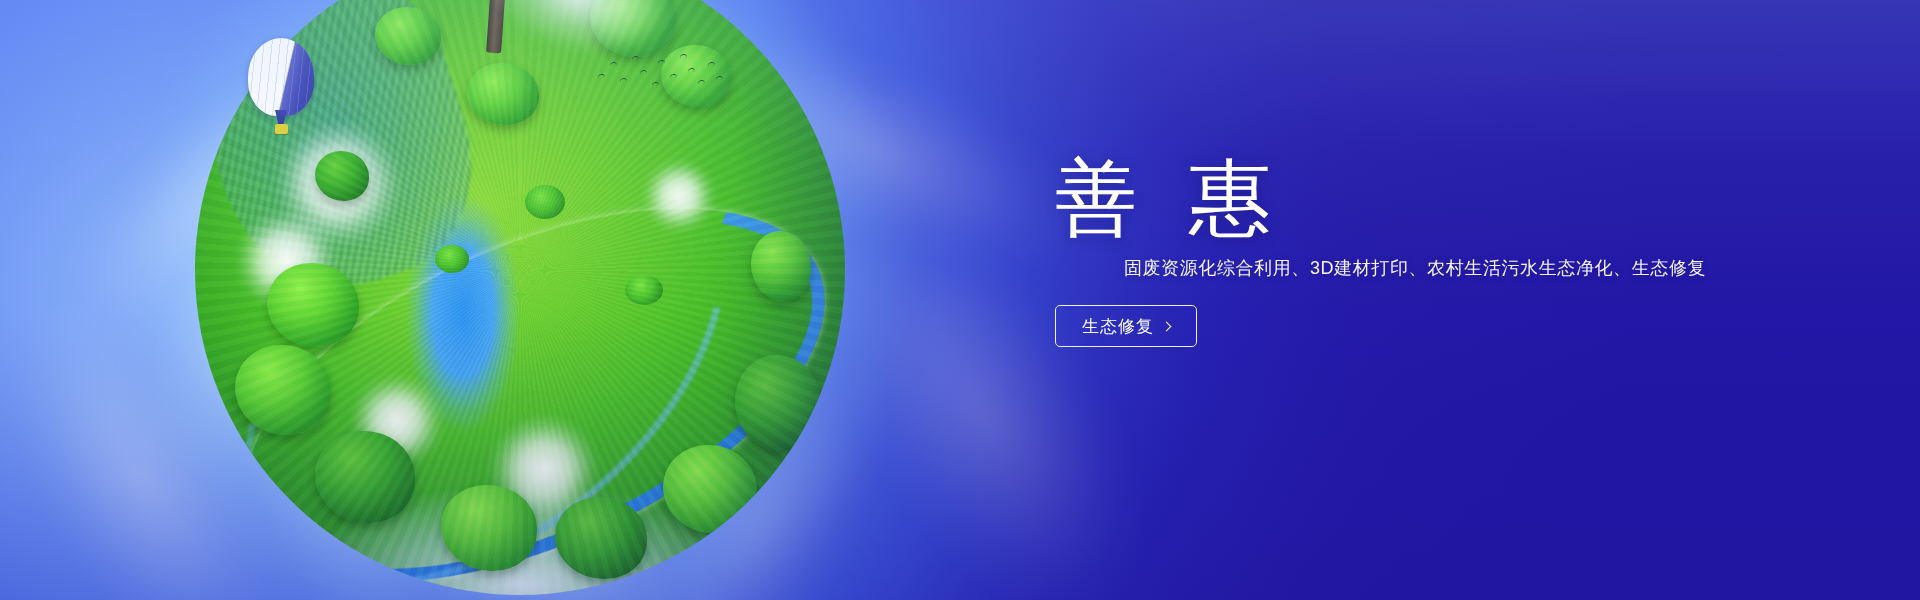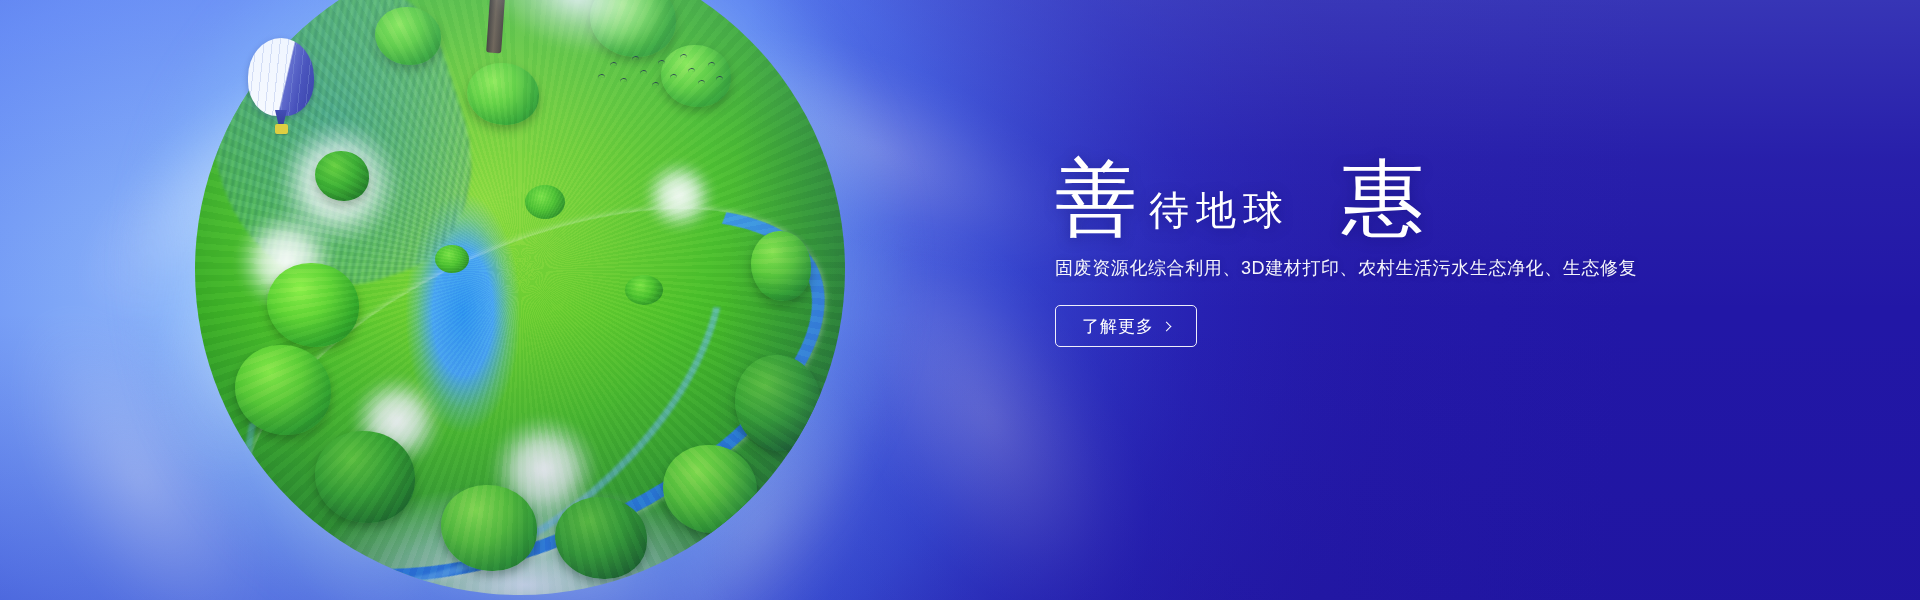--- a/index.html
+++ b/index.html
@@ -286,20 +286,21 @@
     white-space: nowrap;
     text-shadow: 0 1px 8px rgba(10,10,80,0.30);
   }
   .desc {
     margin-top: 20px;
     color: rgba(255,255,255,0.96);
     font-size: 18px;
     letter-spacing: 0.6px;
     white-space: nowrap;
     text-shadow: 0 1px 6px rgba(10,10,80,0.28);
+    text-align: center;
   }
   .cta {
     margin-top: 25px;
     display: inline-flex;
     align-items: center;
     justify-content: center;
     gap: 11px;
     width: 142px;
     height: 42px;
     border: 1.5px solid rgba(255,255,255,0.92);
@@ -396,28 +397,27 @@
     <div class="bird" style="left:120px; top: 28px;"></div>
   </div>
 
   <div class="sky-right-wash"></div>
   <div class="sky-top-haze"></div>
 
   <div class="copy">
 
     <div class="headline">
       <span class="hl-big">善</span>
-      <span class="hl-small">待地球</span>
       <span class="hl-gap"></span>
       <span class="hl-big">惠</span>
     </div>
 
 
     <div class="desc">固废资源化综合利用、3D建材打印、农村生活污水生态净化、生态修复</div>
 
     <a class="cta" href="#">
-      <span>了解更多</span>
+      <span>生态修复</span>
       <span class="cta-chevron"></span>
     </a>
 
   </div>
 
 </div>
 
 </body></html>

